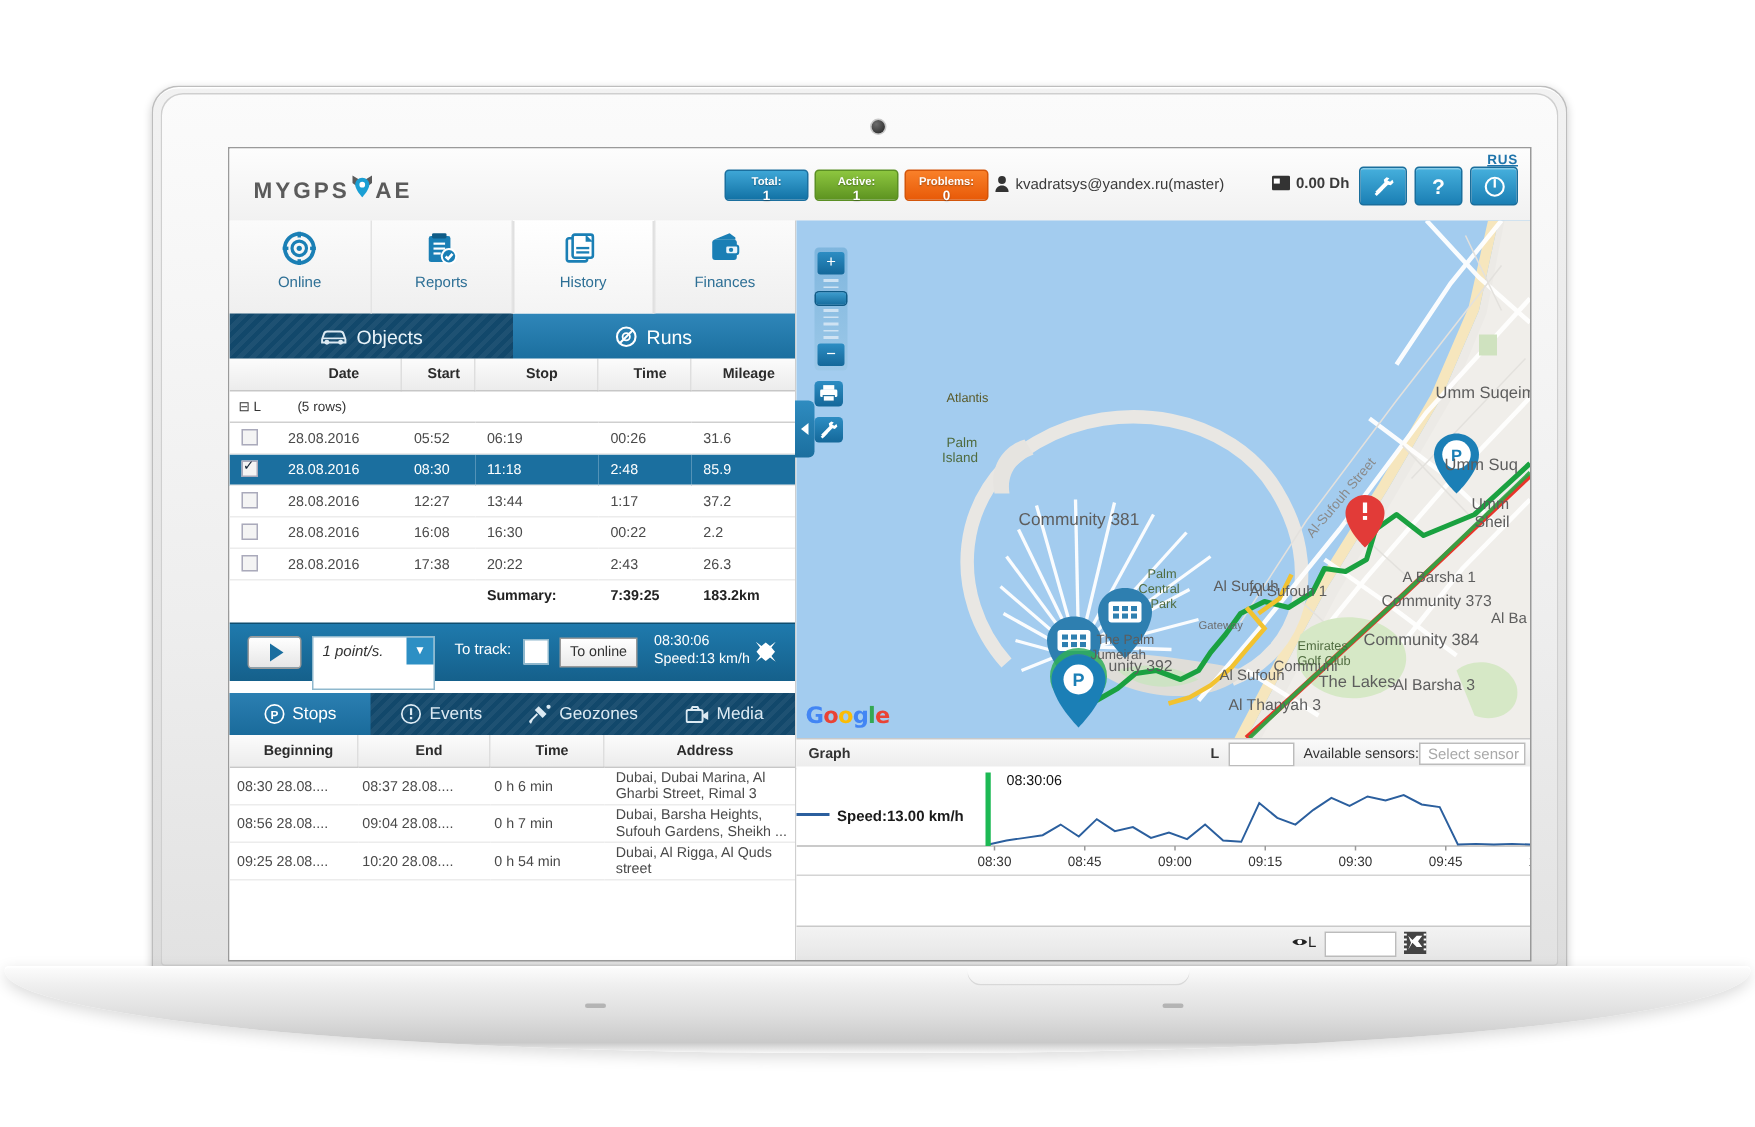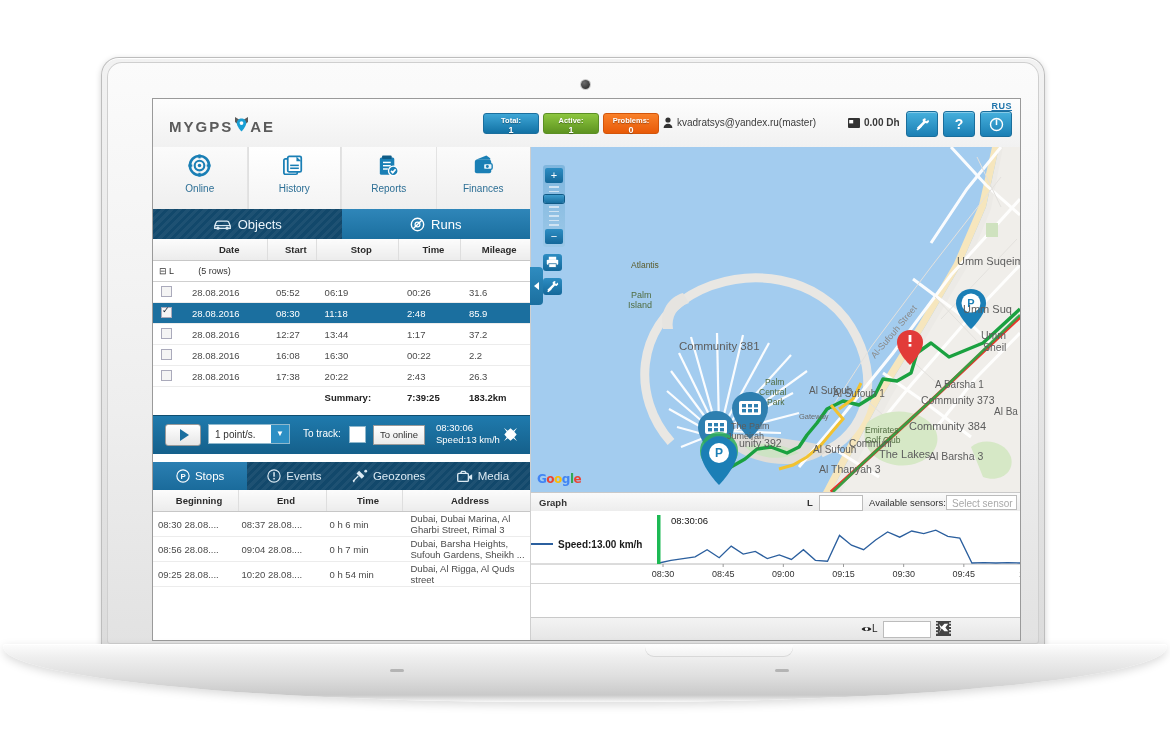--- a/index.html
+++ b/index.html
@@ -85,23 +85,23 @@
   .cbx.on::after{content:"\2713";position:absolute;left:0px;top:-3px;font-size:9px;color:#123;}
   td.c0{width:22px;padding-left:6px;}
 
   .player{height:38px;background:linear-gradient(180deg,#1f7aad,#15608b);position:relative;
           border-top:1px solid #0f4e70;}
   .play{position:absolute;left:12px;top:8px;width:34px;height:20px;border-radius:3px;
         background:linear-gradient(180deg,#ffffff,#e6e6e6);border:1px solid #9a9a9a;
         display:flex;align-items:center;justify-content:center;cursor:pointer;}
   .play .tri{width:0;height:0;border-left:9px solid #1a6e9f;border-top:6px solid transparent;
         border-bottom:6px solid transparent;margin-left:2px;}
-  .sel-rate{position:absolute;left:55px;top:8px;width:82px;height:20px;background:#fff;
+  .sel-rate{position:absolute;left:55px;top:8px;width:82px;height:36px;background:#fff;
         border:1px solid #8fb8cd;font-size:10px;color:#333;line-height:20px;padding-left:6px;
-        box-sizing:border-box;cursor:pointer;}
+        box-sizing:border-box;cursor:pointer;font-style:italic;}
   .sel-rate .cv{position:absolute;right:0;top:0;width:18px;height:18px;background:#2d8fc4;
         color:#fff;text-align:center;line-height:18px;font-size:8px;}
   .totrack{position:absolute;left:150px;top:12px;color:#fff;font-size:10px;}
   .tcbx{position:absolute;left:196px;top:10px;width:15px;height:15px;background:#fff;border:1px solid #8fb8cd;cursor:pointer;}
   .toonline{position:absolute;left:220px;top:9px;height:18px;background:linear-gradient(180deg,#fff,#eaeaea);
         border:1px solid #9a9a9a;font-size:9.5px;color:#333;padding:0 6px;line-height:18px;cursor:pointer;}
   .pinfo{position:absolute;left:283px;top:6px;width:78px;color:#fff;font-size:9.5px;line-height:1.3;}
   .xbtn{position:absolute;right:10px;top:9px;width:19px;height:19px;cursor:pointer;}
 
   .tabs3{display:flex;height:28px;background:#12486b;
@@ -122,21 +122,21 @@
   .mctl{position:absolute;left:12px;top:18px;width:22px;}
   .mzoom{width:22px;background:linear-gradient(180deg,#7fb6de,#9cc8e8);border-radius:3px;padding:3px 0;}
   .mz-btn{width:18px;height:15px;margin:0 auto;background:linear-gradient(180deg,#2d8dc3,#14689a);
         border-radius:2px;color:#fff;font-size:11px;line-height:15px;text-align:center;cursor:pointer;}
   .mz-track{width:10px;margin:3px auto;}
   .mz-tick{height:1.5px;background:#cfe3f3;margin:3px 0;}
   .mz-knob{width:20px;height:8px;margin:2px -5px;background:linear-gradient(180deg,#3d9ccd,#176e9f);
         border-radius:2px;box-shadow:0 0 0 1px #0f5a86;cursor:pointer;}
   .mbtn{width:19px;height:17px;margin-top:7px;background:linear-gradient(180deg,#2d8dc3,#14689a);
         border-radius:3px;display:flex;align-items:center;justify-content:center;cursor:pointer;}
-  .glogo{position:absolute;left:6px;bottom:6px;font-size:12px;font-weight:bold;letter-spacing:-.5px;
+  .glogo{position:absolute;left:6px;bottom:6px;font-size:15px;font-weight:bold;letter-spacing:-.5px;
         font-family:"DejaVu Sans",sans-serif;}
   .glogo i{font-style:normal;}
 
   .gbar{position:absolute;left:0;top:345px;right:0;height:19px;background:linear-gradient(180deg,#fafafa,#ececec);
         border-top:1px solid #c9c9c9;border-bottom:1px solid #c9c9c9;font-size:9.5px;font-weight:bold;color:#333;}
   .gbar .t{position:absolute;left:8px;top:4px;}
   .gbar .lk{position:absolute;left:276px;top:4px;font-weight:bold;}
   .gbar .lkf{position:absolute;left:288px;top:2px;width:42px;height:14px;background:#fff;border:1px solid #bcbcbc;}
   .gbar .as{position:absolute;left:338px;top:4px;font-weight:normal;}
   .gbar .ssel{position:absolute;left:415px;top:2px;right:3px;height:15px;background:#fff;border:1px solid #bcbcbc;
@@ -230,41 +230,41 @@
                 <circle cx="14" cy="12" r="10" fill="none" stroke="#1a7fb5" stroke-width="2.6"></circle>
                 <circle cx="14" cy="12" r="5" fill="none" stroke="#1a7fb5" stroke-width="2.2"></circle>
                 <circle cx="14" cy="12" r="1.8" fill="#1a7fb5"></circle>
                 <rect x="12.8" y="0.5" width="2.4" height="4" fill="#1a7fb5"></rect>
                 <rect x="12.8" y="19.5" width="2.4" height="4" fill="#1a7fb5"></rect>
                 <rect x="2.5" y="10.8" width="4" height="2.4" fill="#1a7fb5"></rect>
                 <rect x="21.5" y="10.8" width="4" height="2.4" fill="#1a7fb5"></rect>
               </svg>
           <div class="lbl">Online</div>
         </div>
-        <div class="nav sel">
-          <svg width="27" height="27" viewBox="0 0 28 28">
-                <rect x="3" y="5" width="14" height="16" rx="1.5" fill="none" stroke="#1a7fb5" stroke-width="1.8"></rect>
-                <rect x="7" y="2.5" width="14" height="16" rx="1.5" fill="#ffffff" stroke="#1a7fb5" stroke-width="1.8"></rect>
-                <path d="M16 2.5 L16 7.5 L21 7.5" fill="#1a7fb5"></path>
-                <rect x="9.5" y="11" width="9" height="1.6" fill="#1a7fb5"></rect>
-                <rect x="9.5" y="14" width="9" height="1.6" fill="#1a7fb5"></rect>
-              </svg>
-          <div class="lbl">History</div>
-        </div>
         <div class="nav">
           <svg width="27" height="27" viewBox="0 0 28 28">
                 <rect x="5" y="3.5" width="15" height="18" rx="1.6" fill="#1a7fb5"></rect>
                 <rect x="7.3" y="1.5" width="10" height="3.6" rx="1" fill="#0f5c87"></rect>
                 <rect x="8.3" y="8" width="8" height="1.5" fill="#fff"></rect>
                 <rect x="8.3" y="11.4" width="8" height="1.5" fill="#fff"></rect>
                 <rect x="8.3" y="14.8" width="5" height="1.5" fill="#fff"></rect>
                 <circle cx="19" cy="17.5" r="5" fill="#1a7fb5" stroke="#fff" stroke-width="1.4"></circle>
                 <path d="M16.7 17.6 L18.4 19.3 L21.4 15.8" stroke="#fff" stroke-width="1.8" fill="none"></path>
               </svg>
           <div class="lbl">Reports</div>
+        </div>
+        <div class="nav sel">
+          <svg width="27" height="27" viewBox="0 0 28 28">
+                <rect x="3" y="5" width="14" height="16" rx="1.5" fill="none" stroke="#1a7fb5" stroke-width="1.8"></rect>
+                <rect x="7" y="2.5" width="14" height="16" rx="1.5" fill="#ffffff" stroke="#1a7fb5" stroke-width="1.8"></rect>
+                <path d="M16 2.5 L16 7.5 L21 7.5" fill="#1a7fb5"></path>
+                <rect x="9.5" y="11" width="9" height="1.6" fill="#1a7fb5"></rect>
+                <rect x="9.5" y="14" width="9" height="1.6" fill="#1a7fb5"></rect>
+              </svg>
+          <div class="lbl">History</div>
         </div>
         <div class="nav" style="border-right:none;">
           <svg width="27" height="27" viewBox="0 0 28 28">
                 <path d="M6 6 L17 1.5 L21 4.5 L21 6 Z" fill="#1a7fb5"></path>
                 <rect x="5" y="6" width="17" height="14" rx="2" fill="#1a7fb5"></rect>
                 <rect x="14" y="10" width="9" height="6" rx="1.5" fill="#e8f4fb" stroke="#1a7fb5" stroke-width="1.4"></rect>
                 <circle cx="18" cy="13" r="1.5" fill="#1a7fb5"></circle>
               </svg>
           <div class="lbl">Finances</div>
         </div>

